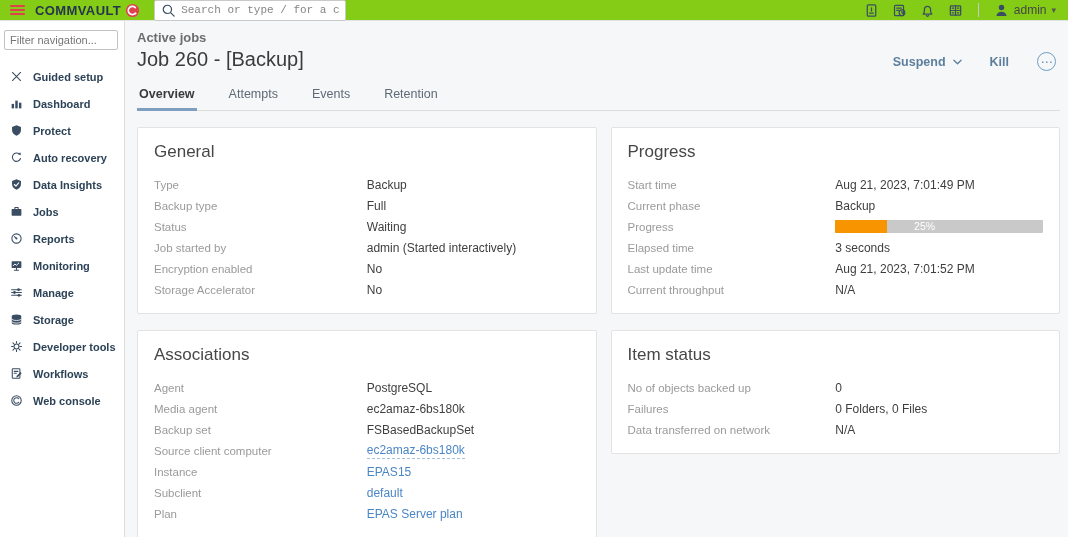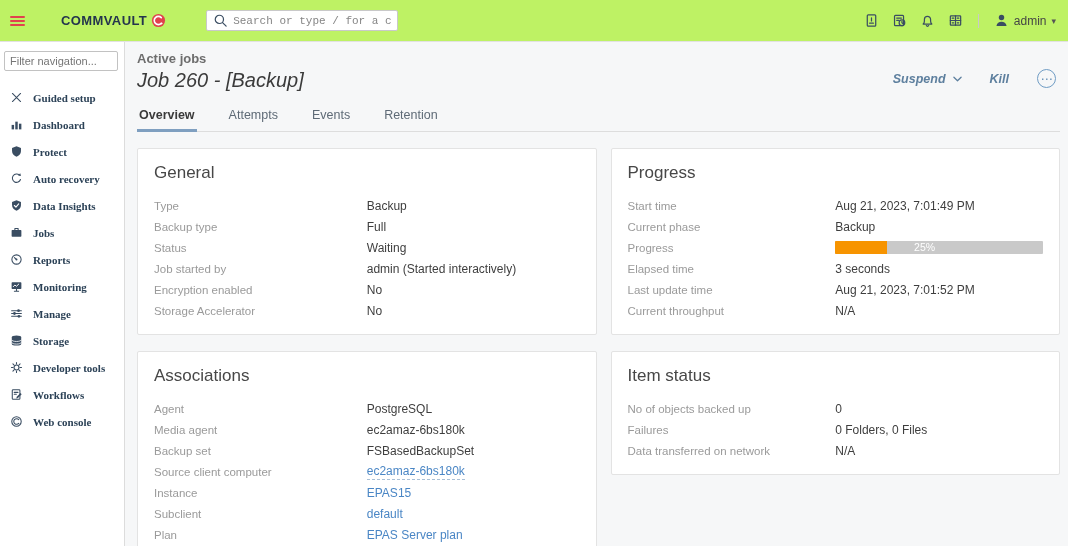--- a/index.html
+++ b/index.html
@@ -1,21 +1,21 @@
 <!DOCTYPE html>
 <html><head>
 <meta charset="utf-8">
 <style>
   * { margin:0; padding:0; box-sizing:border-box; }
   html,body { width:1068px; height:546px; overflow:hidden;
     font-family:"Liberation Sans","DejaVu Sans",sans-serif; background:#fff; }
 
   
-  .topbar { height:42px; display:flex; align-items:center; background:#bef264;
-    border-bottom:1px solid #e2e2e2; padding:0 12px 0 10px;gap:26px; }
+  .topbar { height:21px; display:flex; align-items:center; background:#84cc16;
+    border-bottom:1px solid #e2e2e2; padding:0 12px 0 10px; }
   .burger { width:15px; display:flex; flex-direction:column; gap:2px; margin-right:10px; cursor:pointer; }
   .burger i { display:block; height:2px; background:#e0424d; border-radius:1px; }
   .logo { display:flex; align-items:center; gap:4px; }
   .logo-text { font-size:13px; font-weight:bold; color:#24354d; letter-spacing:.4px; }
   .logo-mark svg { width:15px; height:15px; display:block; }
   .search-box { margin-left:14px; width:192px; height:21px; background:#fff;
     border:1px solid #c9c9c9; border-radius:2px; display:flex; align-items:center; padding:0 6px; gap:5px; }
   .search-box input { border:none; outline:none; width:100%; font-size:11px; color:#444;
     font-family:Liberation Mono, monospace; background:transparent;text-align:right; }
   .search-box input::placeholder { color:#858585; }
@@ -33,25 +33,25 @@
   
   .app { display:flex; height:516px; }
   .sidebar { width:125px; min-width:125px; background:#fff; border-right:1px solid #dcdcdc; padding-top:9px; }
   .filter-input { display:block; margin:0 6px 13px 4px; width:114px; height:20px;
     border:1px solid #c2c2c2; border-radius:2px; font-size:11px; padding:0 5px; color:#444;
     font-family:inherit; outline:none; }
   .filter-input::placeholder { color:#757575; }
   .nav-item { display:flex; align-items:center; gap:10px; height:27px; padding-left:9px; cursor:pointer; }
   .nav-icon { width:14px; display:flex; justify-content:center; }
   .nav-icon svg { width:13px; height:13px; display:block; }
-  .nav-label { font-size:11px; font-weight:bold; color:#2c4257; white-space:nowrap;font-family:Liberation Serif, serif; }
+  .nav-label { font-size:11px; font-weight:bold; color:#2c4257; white-space:nowrap; }
 
   .content { flex:1; background:#f6f7f8; padding:0 8px 0 12px; overflow:hidden; }
   .breadcrumb { padding-top:9px; font-size:13px; color:#6d6d6d; cursor:pointer;font-weight:bold; }
-  .title-row { display:flex; align-items:flex-start; margin-top:3px;font-style:italic; }
+  .title-row { display:flex; align-items:flex-end; margin-top:3px; }
   .page-title { font-size:20px; font-weight:400; color:#3b3b3b; }
   .header-actions { margin-left:auto; display:flex; align-items:center; gap:28px; padding-right:4px; }
   .action-link { font-size:12.5px; font-weight:bold; color:#5d7f9e; cursor:pointer;
     display:flex; align-items:center; gap:7px; }
   .action-link svg { width:9px; height:6px; display:block; }
   .chev { stroke:#5d7f9e; fill:none; stroke-width:1.4; stroke-linecap:round; stroke-linejoin:round; }
   .more-btn { width:19px; height:19px; border:1.4px solid #6f9cc4; border-radius:50%;
     color:#5d8ab3; display:flex; align-items:center; justify-content:center; cursor:pointer; }
   .more-btn::before { content:"\22EF"; font-size:12px; line-height:1; }
 

